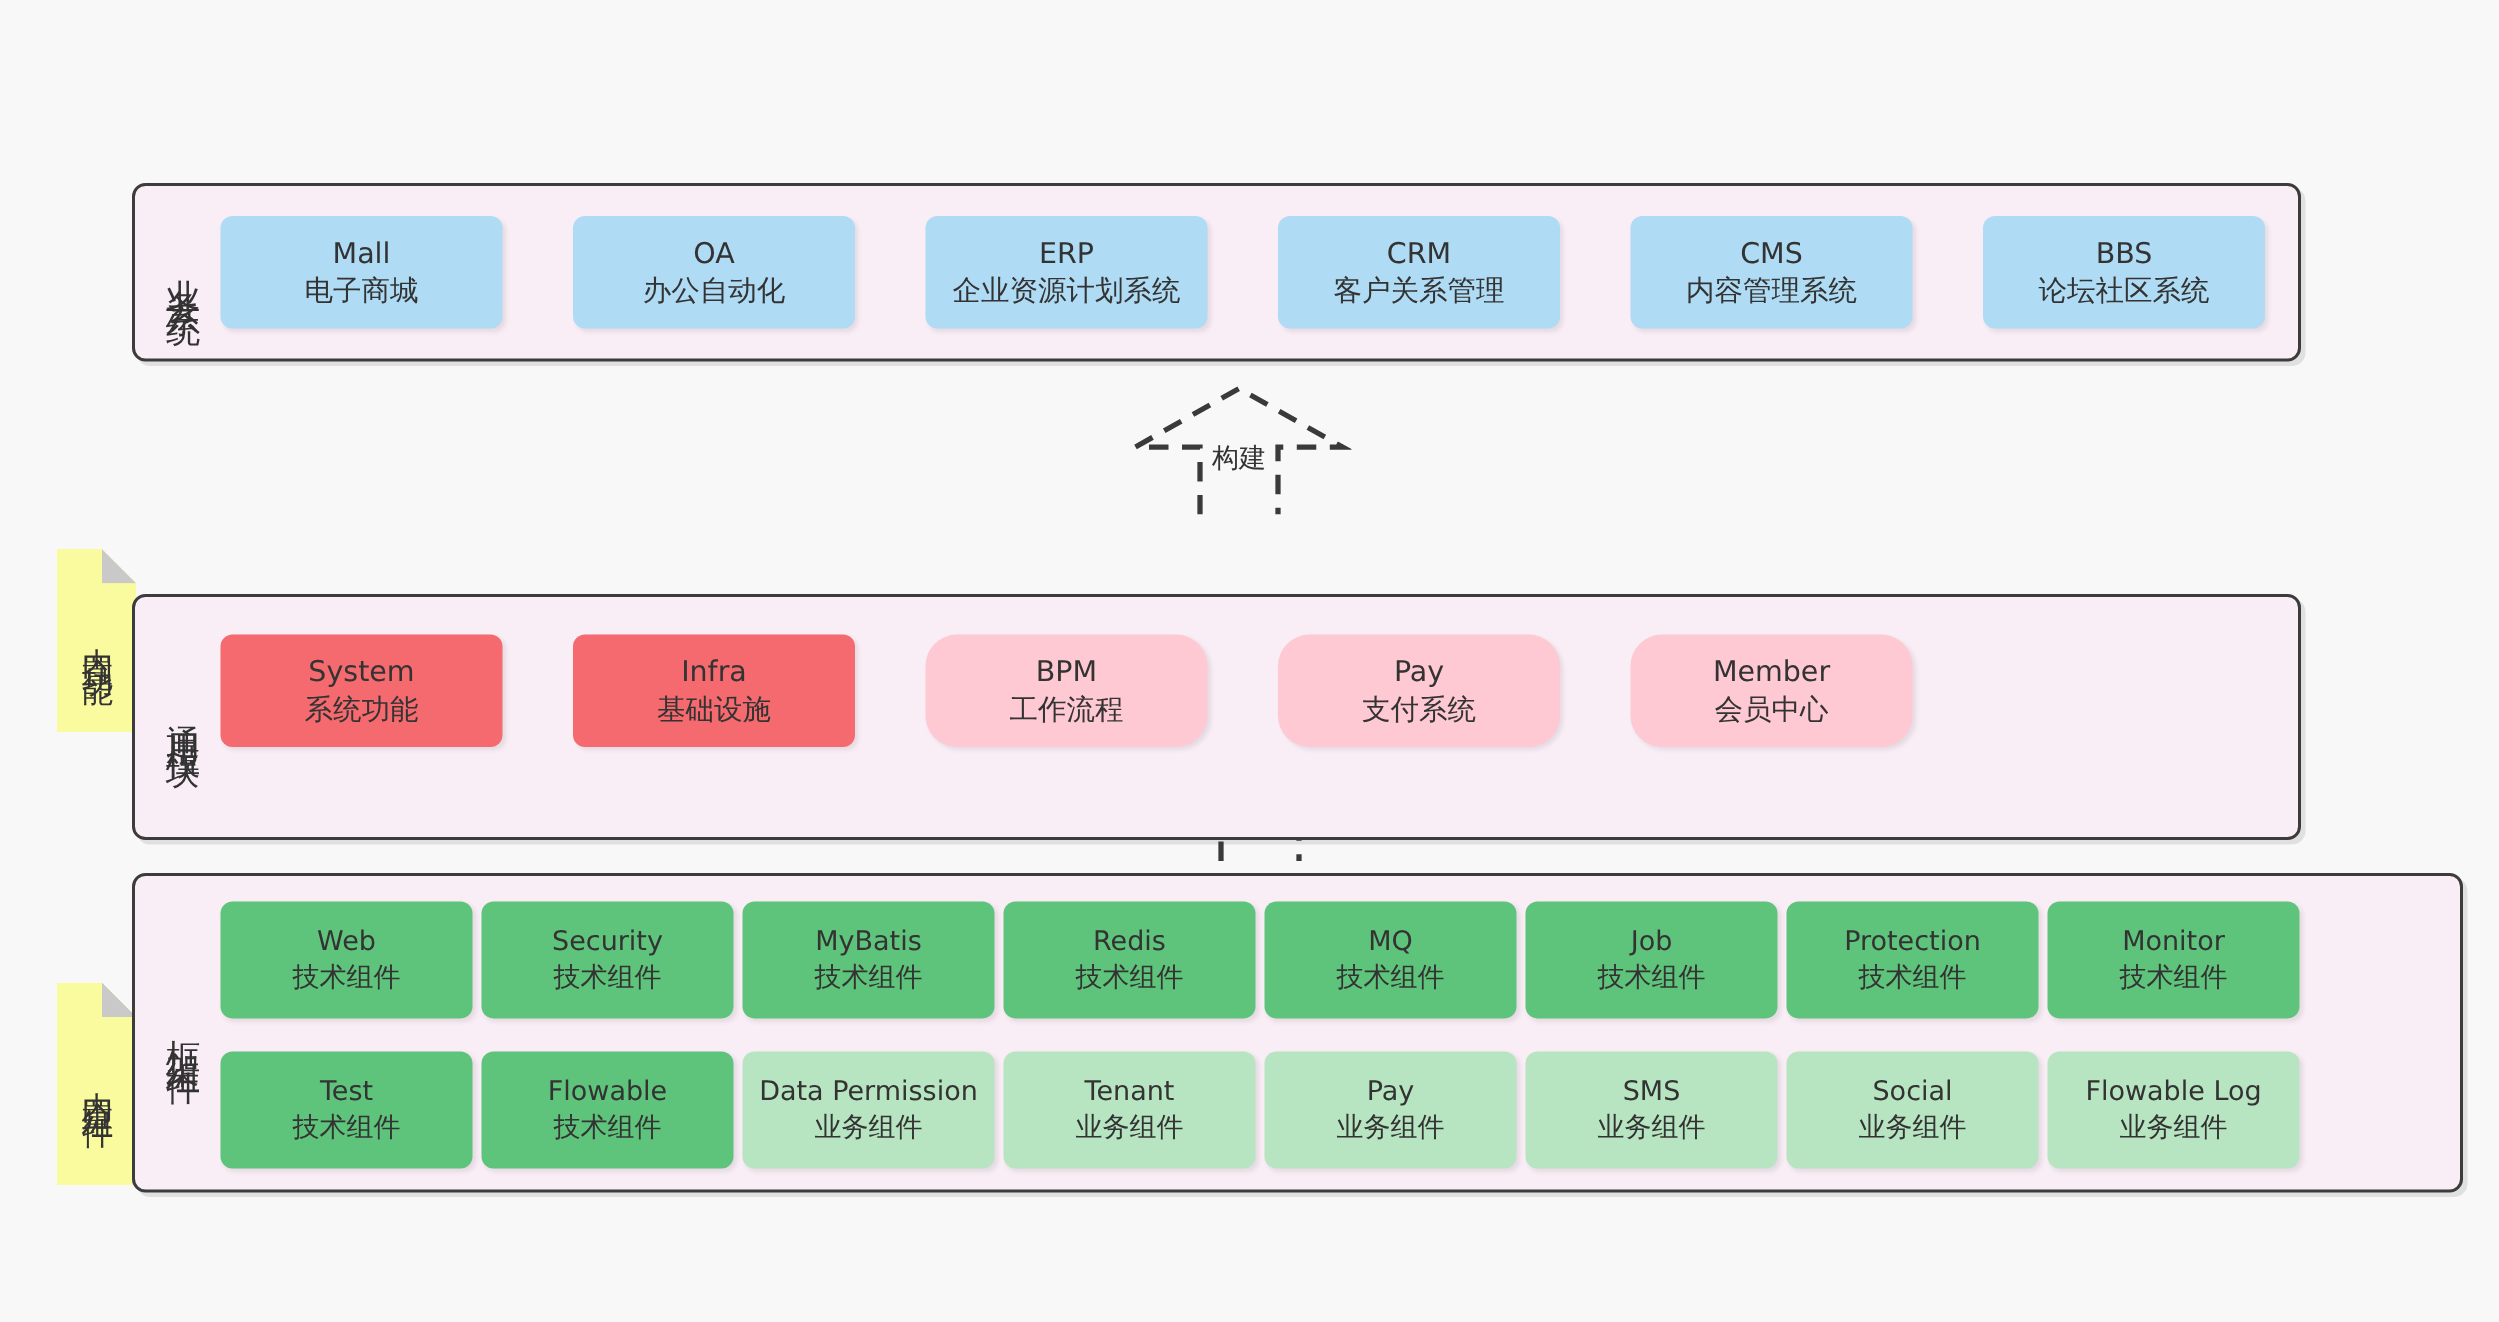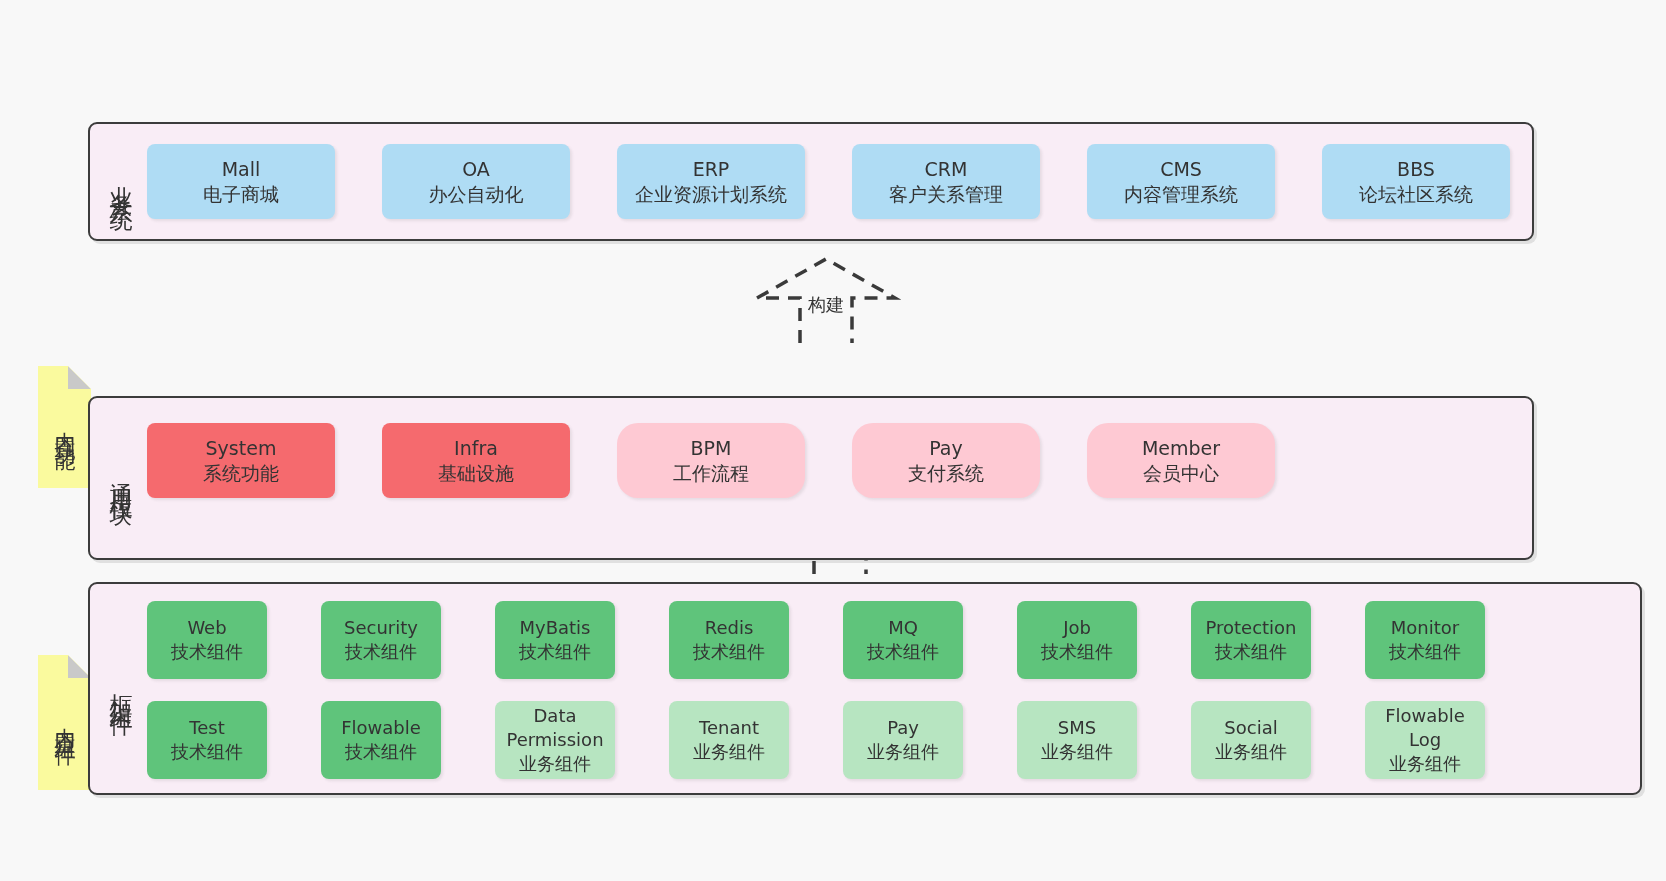--- a/index.html
+++ b/index.html
@@ -21,21 +21,21 @@
   .row{position:absolute;left:57px;display:flex;gap:47px;}
   #panel-business .row{top:20px;}
   #panel-modules .row{top:25px;}
   .grid{position:absolute;left:57px;top:17px;display:grid;
         grid-template-columns:repeat(8,140px);gap:22px 34px;}
 
   .box{border-radius:8px;display:flex;flex-direction:column;align-items:center;
        justify-content:center;text-align:center;font-size:19px;line-height:25px;
        padding:0 4px;box-sizing:border-box;box-shadow:2px 2px 3px rgba(60,60,60,0.10);}
   .row .box{width:188px;height:75px;}
-  .grid .box{width:120px;height:78px;font-size:18px;line-height:24px;}
+  .grid .box{width:168px;height:78px;font-size:18px;line-height:24px;}
   .box.blue{background:#afdcf4;}
   .box.red{background:#f56a6e;}
   .box.pink{background:#fec9d3;border-radius:21px;}
   .box.green{background:#5fc47b;}
   .box.green-light{background:#b7e5c1;}
 
   
   .note{position:absolute;left:38px;width:53px;background:#fafa9e;z-index:0;
         clip-path:polygon(0 0,calc(100% - 23px) 0,100% 23px,100% 100%,0 100%);
         display:flex;align-items:center;justify-content:center;}

